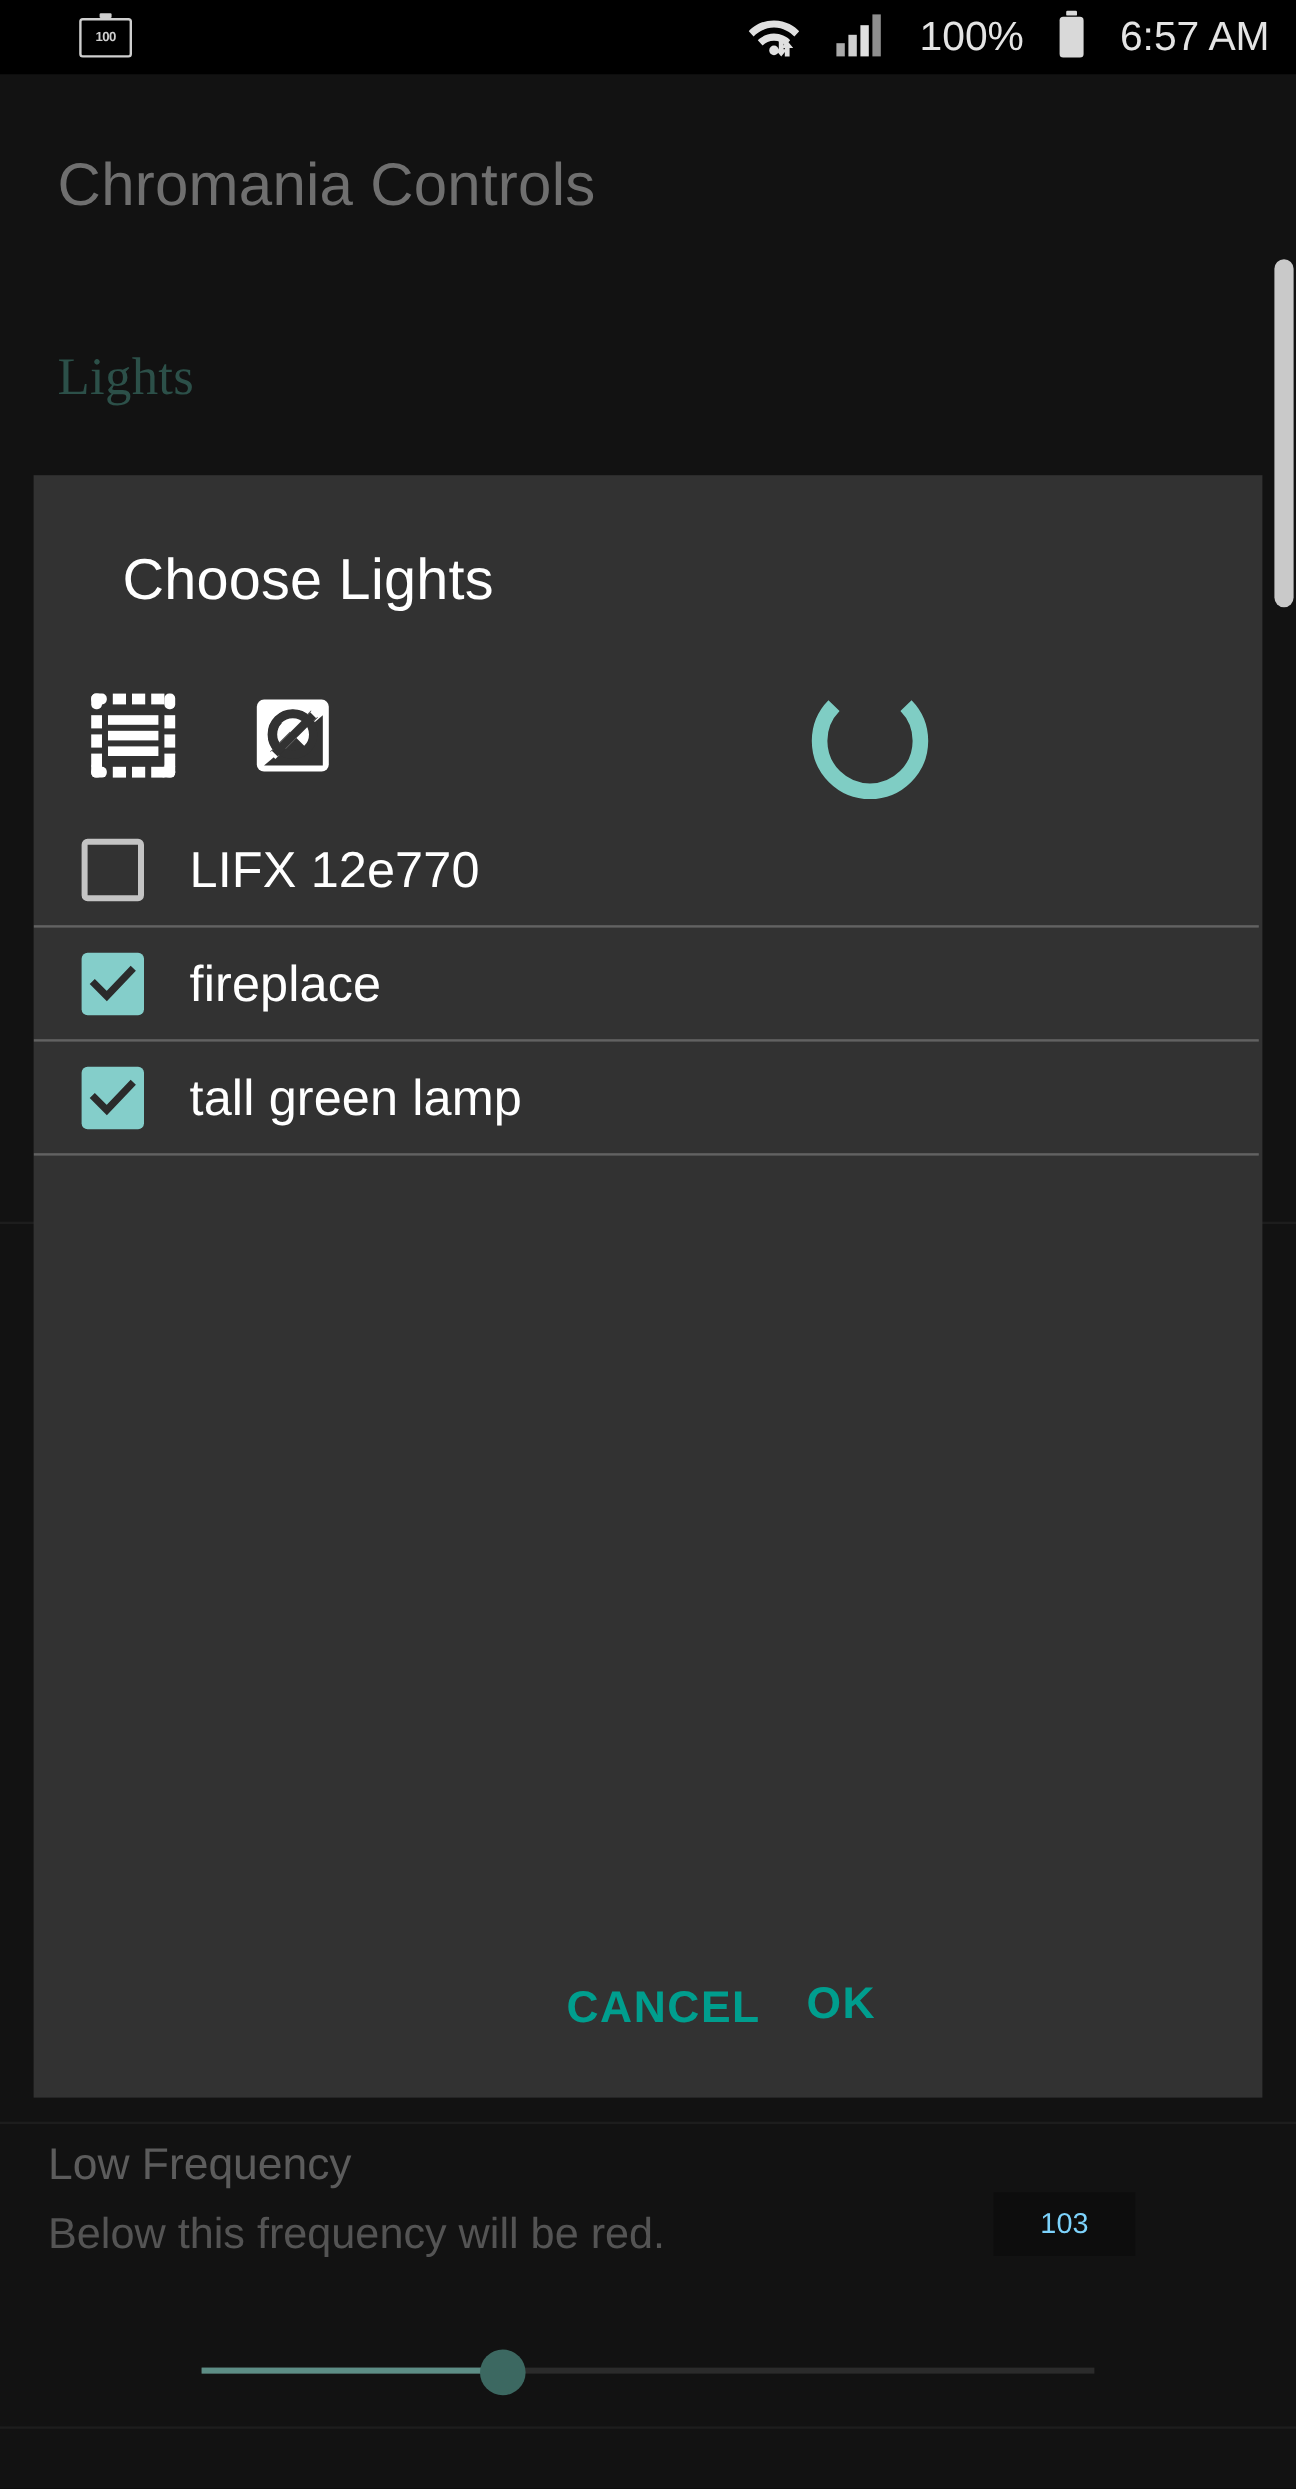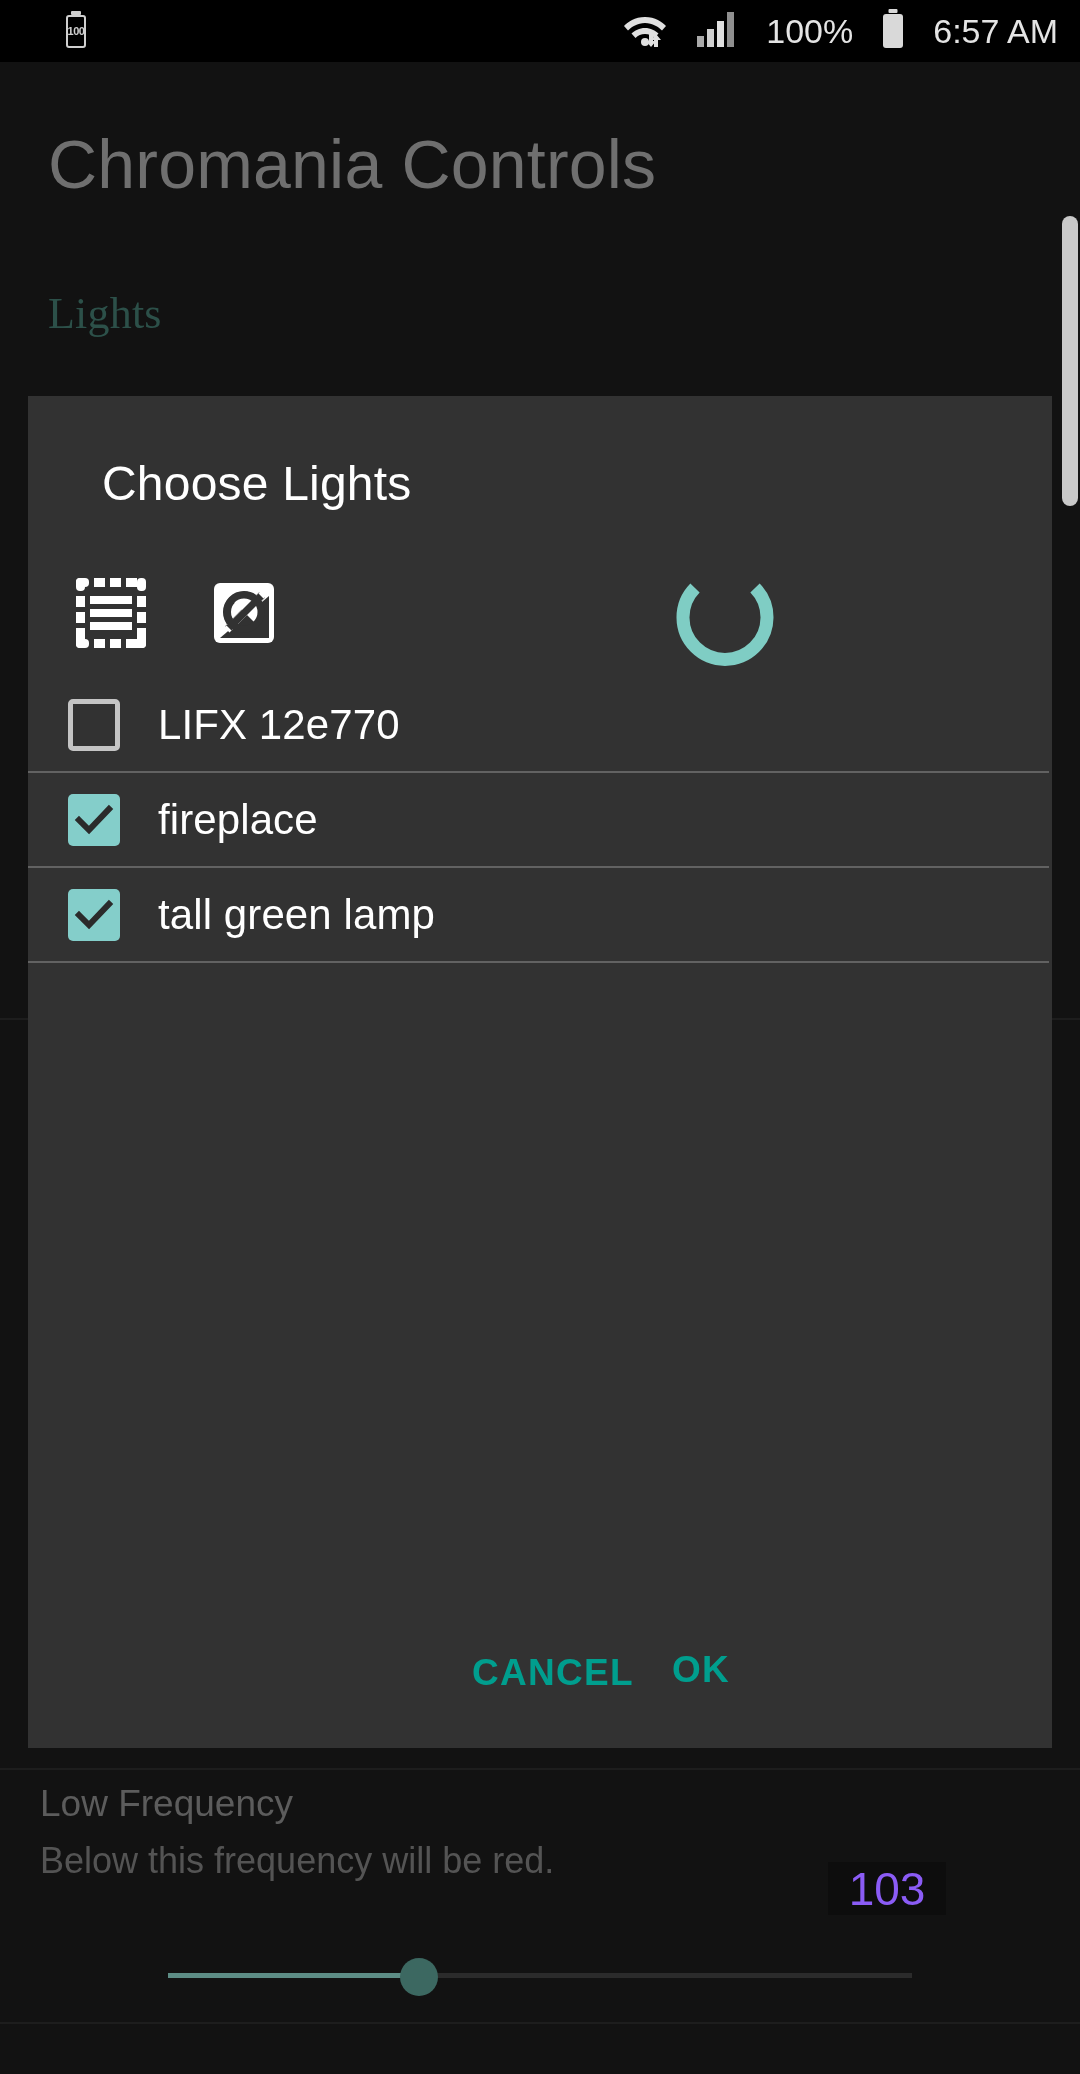--- a/index.html
+++ b/index.html
@@ -32,21 +32,21 @@
   }
   .sb-left { display: flex; align-items: center; margin-left: 66px; }
   .sb-right {
     margin-left: auto;
     margin-right: 22px;
     display: flex;
     align-items: center;
     gap: 28px;
   }
   .battery-notif {
-    width: 20px; height: 33px;
+    width: 44px; height: 33px;
     border: 2px solid #cfcfcf;
     border-radius: 3px;
     position: relative;
     display: flex; align-items: center; justify-content: center;
     font-size: 11px; font-weight: bold; color: #cfcfcf;
     letter-spacing: -0.5px;
   }
   .battery-notif::before {
     content: "";
     position: absolute;
@@ -87,21 +87,21 @@
     position: absolute;
     top: 62px; left: 0;
     width: 1080px;
     height: 2012px;
     background: #121212;
   }
 
   #app-title {
     position: absolute;
     top: 125px; left: 48px;
-    font-size: 68px;
+    font-size: 50px;
     color: #6f6f6f;
     letter-spacing: 0.2px;
   }
 
   #section-lights {
     position: absolute;
     top: 288px; left: 48px;
     font-size: 44px;
     color: #2c5049;
     letter-spacing: 0.2px;
@@ -126,26 +126,25 @@
     position: absolute;
     top: 1840px; left: 40px;
     font-size: 36px;
     color: #545454;
   }
   #low-freq-value {
     position: absolute;
     top: 1827px; left: 828px;
     width: 118px; height: 53px;
     background: #0d0d0d;
-    color: #8b5cf6;
-    font-size: 46px;
+    color: #7dd3fc;
+    font-size: 24px;
     display: flex;
     align-items: center;
     justify-content: center;
-    margin-top: 35px;
   }
   #slider-wrap {
     position: absolute;
     top: 1940px; left: 168px;
     width: 744px; height: 70px;
   }
   #slider-track-bg {
     position: absolute;
     top: 33px; left: 0;
     width: 744px; height: 5px;

